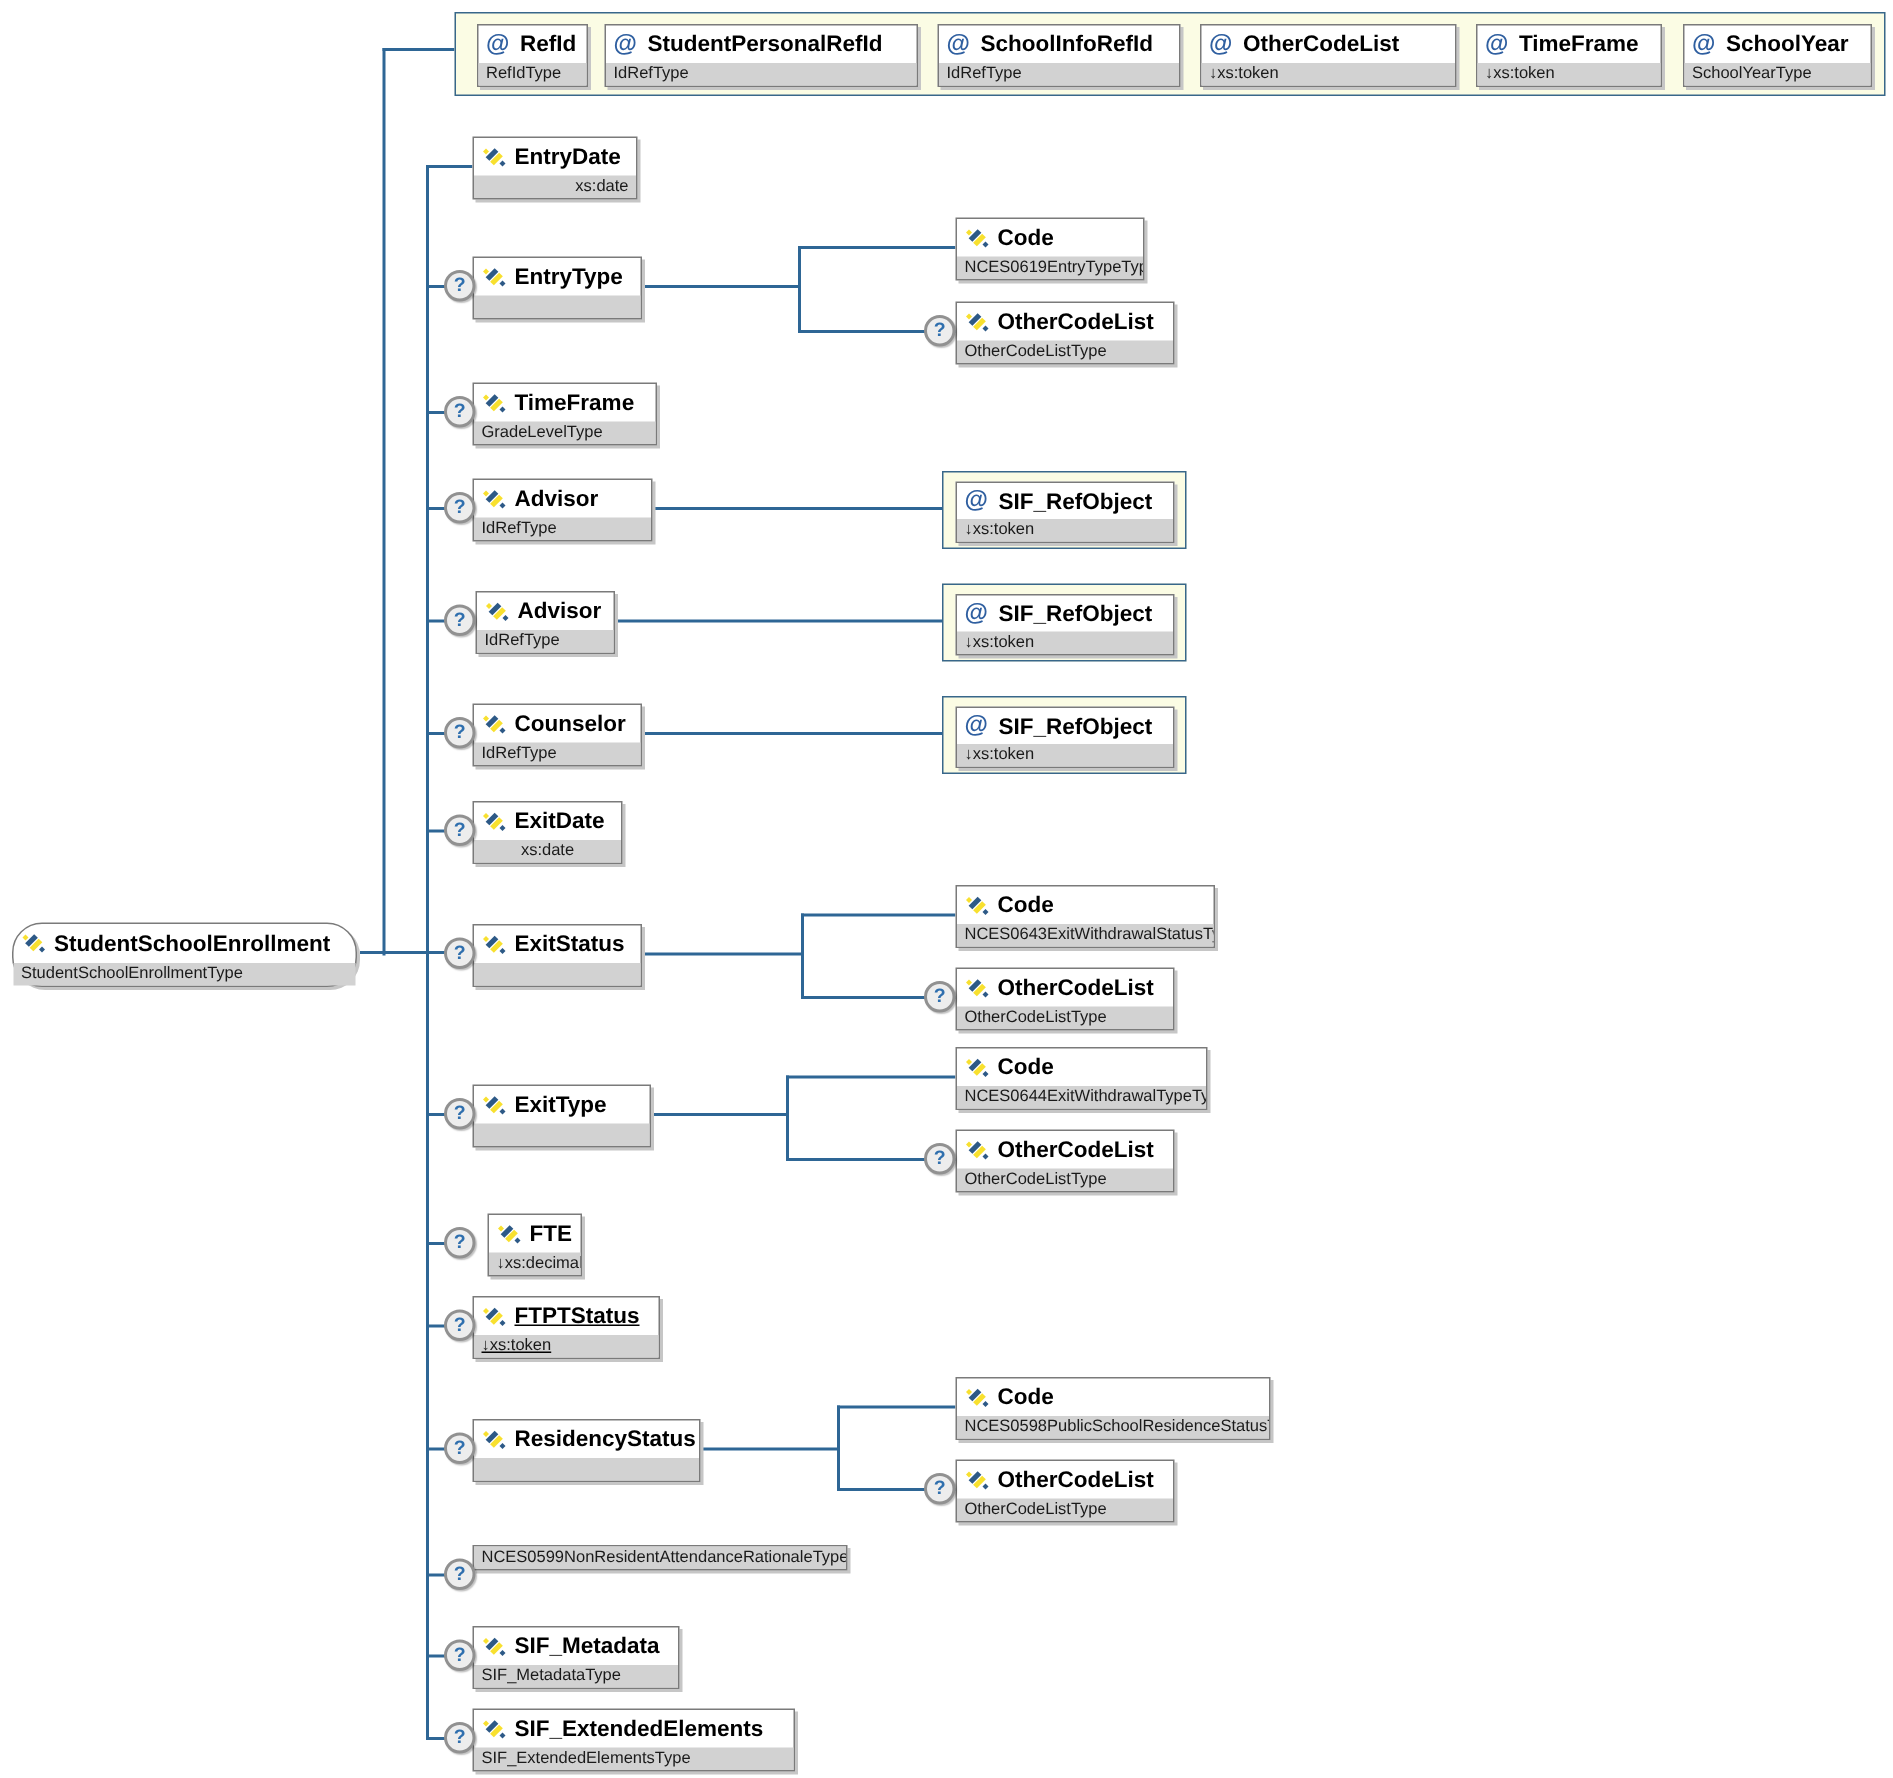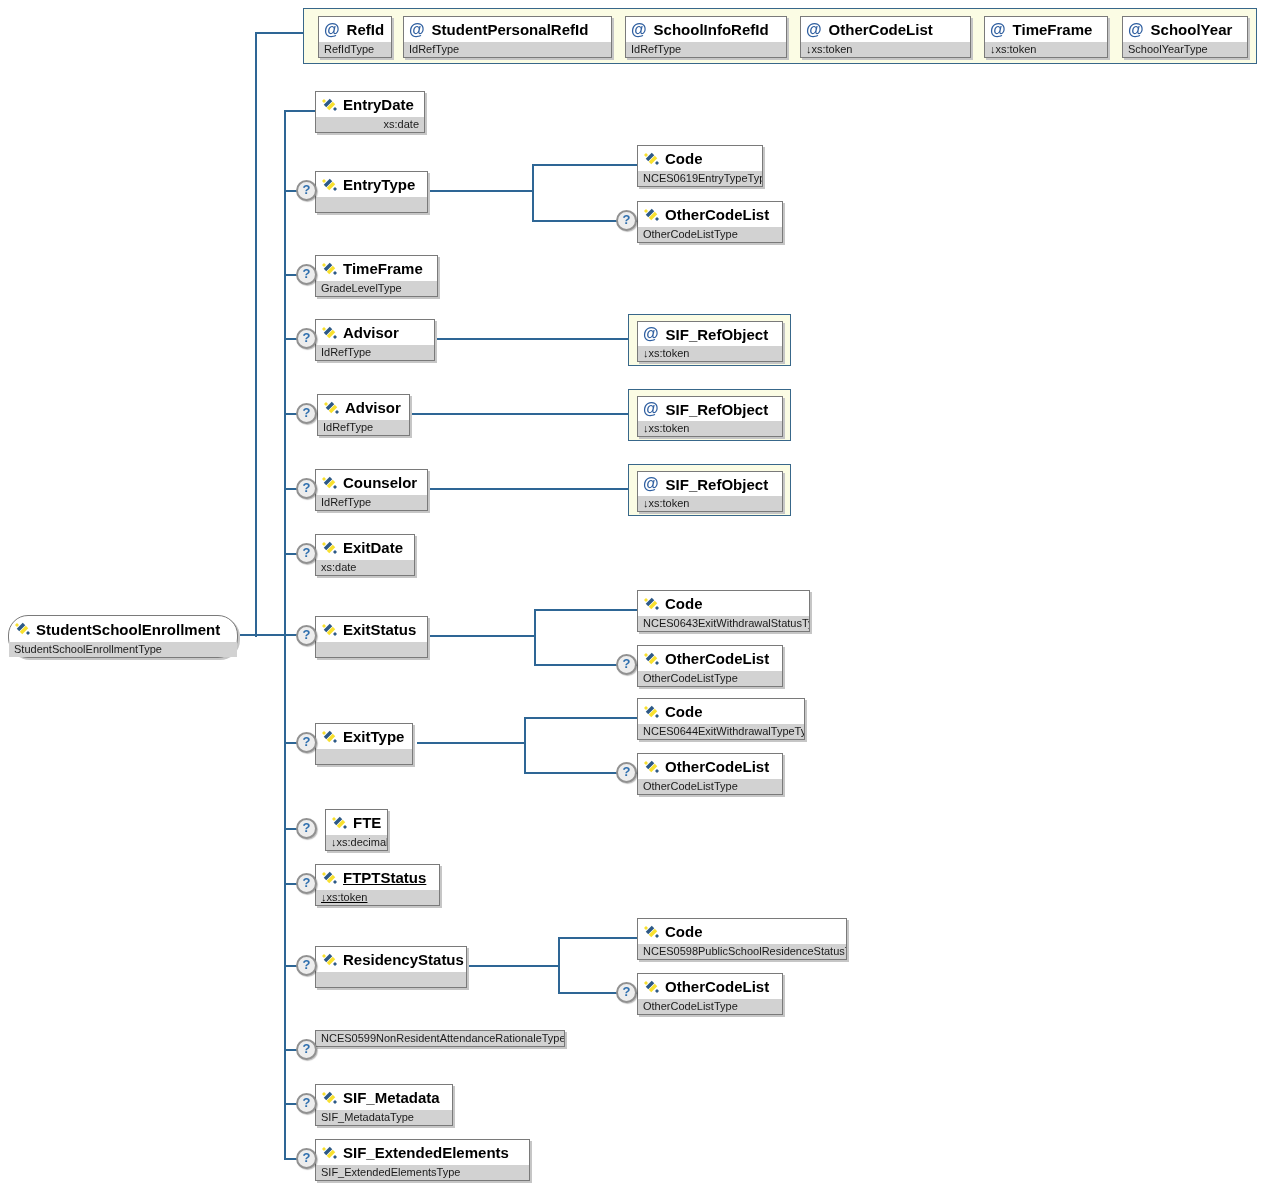--- a/index.html
+++ b/index.html
@@ -202,21 +202,21 @@
             <polygon points="3,1 5,3 3,5 1,3" fill="#f8e02f"></polygon>
             <line x1="4" y1="8" x2="10" y2="2" stroke="#2d5986" stroke-width="3.5"></line>
             <line x1="7" y1="11" x2="13" y2="5" stroke="#f8e02f" stroke-width="3.5"></line>
             <polygon points="14,9 16,11 14,13 12,11" fill="#2d5986"></polygon>
           </svg>
         </span>
         <span>Counselor</span>
       </div>
     <div class="trow">IdRefType</div>
   </div>
-  <div class="node" style="left:315px;top:534px;width:100px;">
+  <div class="node" style="left:315px;top:534px;width:100px;text-align:center;">
     <div class="nrow">
         <span class="eicon">
           <svg width="17" height="14" viewBox="0 0 17 14">
             <polygon points="3,1 5,3 3,5 1,3" fill="#f8e02f"></polygon>
             <line x1="4" y1="8" x2="10" y2="2" stroke="#2d5986" stroke-width="3.5"></line>
             <line x1="7" y1="11" x2="13" y2="5" stroke="#f8e02f" stroke-width="3.5"></line>
             <polygon points="14,9 16,11 14,13 12,11" fill="#2d5986"></polygon>
           </svg>
         </span>
         <span>ExitDate</span>
@@ -230,21 +230,21 @@
             <polygon points="3,1 5,3 3,5 1,3" fill="#f8e02f"></polygon>
             <line x1="4" y1="8" x2="10" y2="2" stroke="#2d5986" stroke-width="3.5"></line>
             <line x1="7" y1="11" x2="13" y2="5" stroke="#f8e02f" stroke-width="3.5"></line>
             <polygon points="14,9 16,11 14,13 12,11" fill="#2d5986"></polygon>
           </svg>
         </span>
         <span>ExitStatus</span>
       </div>
     <div class="trow"></div>
   </div>
-  <div class="node" style="left:315px;top:723px;width:98px;">
+  <div class="node" style="left:315px;top:723px;width:119px;">
     <div class="nrow">
         <span class="eicon">
           <svg width="17" height="14" viewBox="0 0 17 14">
             <polygon points="3,1 5,3 3,5 1,3" fill="#f8e02f"></polygon>
             <line x1="4" y1="8" x2="10" y2="2" stroke="#2d5986" stroke-width="3.5"></line>
             <line x1="7" y1="11" x2="13" y2="5" stroke="#f8e02f" stroke-width="3.5"></line>
             <polygon points="14,9 16,11 14,13 12,11" fill="#2d5986"></polygon>
           </svg>
         </span>
         <span>ExitType</span>

